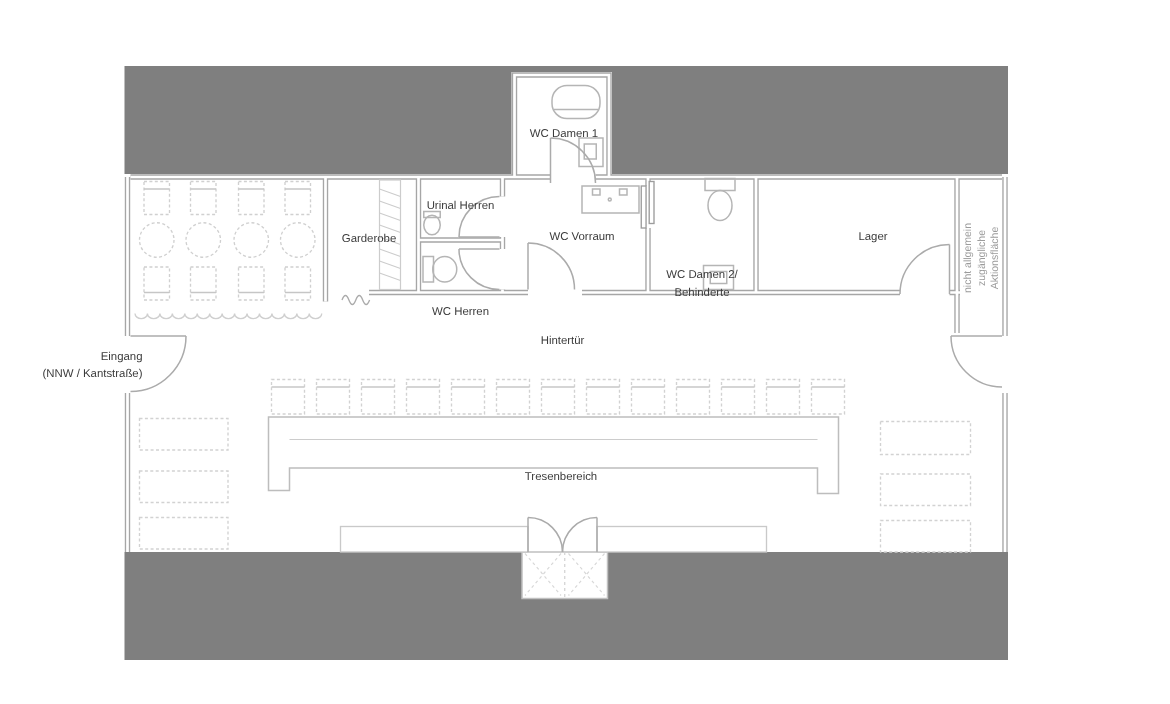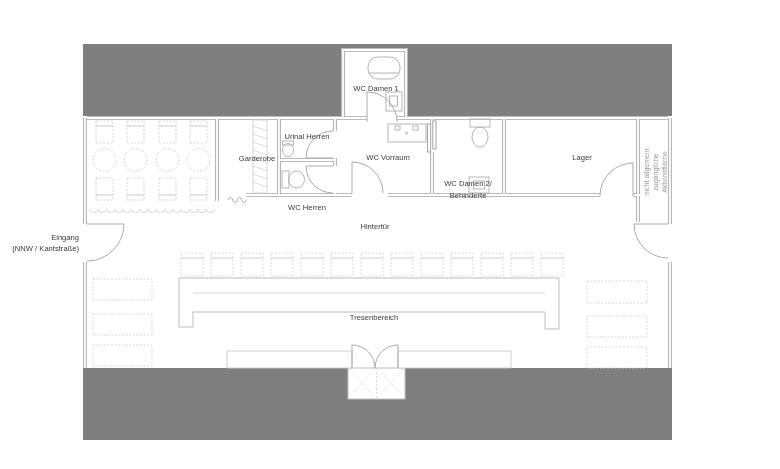--- a/index.html
+++ b/index.html
@@ -14,21 +14,21 @@
   }
   .label.ctr { transform:translate(-50%,-50%); text-align:center; }
   .label.two { line-height:11.5px; }
   .label-right { left:0; width:79px; text-align:right; }
   .vlabel {
     position:absolute; left:655px; top:172px;
     transform:translate(-50%,-50%) rotate(-90deg);
     text-align:center; font-size:7px; line-height:9px;
     color:#9b9b9b; white-space:nowrap;
   }
-  .muted-note { line-height:11px; }
+  .muted-note { line-height:11px;padding-left:16px; }
 </style>
 </head>
 <body>
 
 <div class="plan">
 
   <svg width="780" height="469" viewBox="0 0 780 469">
 
     <g>
       <rect x="83" y="44" width="589" height="72" fill="#7f7f7f"></rect>
@@ -205,21 +205,21 @@
       <path d="M352,345 V368 M398,345 V368"></path>
       <path d="M352,345 A23,23 0 0 1 375,368"></path>
       <path d="M398,345 A23,23 0 0 0 375,368"></path>
     </g>
   </svg>
 
   <div class="label ctr" style="left:376px; top:89px;">WC Damen 1</div>
 
   <div class="label ctr" style="left:307px; top:137px;">Urinal Herren</div>
 
-  <div class="label ctr" style="left:246px; top:159px;margin-left:11px;">Garderobe</div>
+  <div class="label ctr" style="left:246px; top:159px;">Garderobe</div>
 
   <div class="label ctr" style="left:307px; top:179px;margin-top:29px;">WC Herren</div>
 
   <div class="label ctr" style="left:388px; top:158px;">WC Vorraum</div>
 
   <div class="label ctr two" style="left:468px; top:161px;margin-top:28px;">
     <div>WC Damen 2/</div>
     <div>Behinderte</div>
   </div>
 

